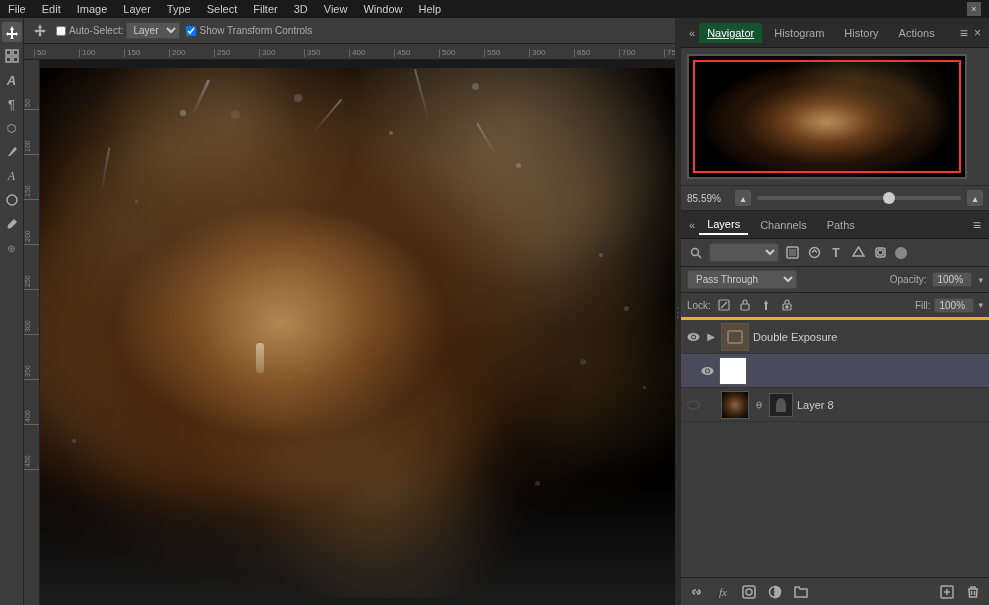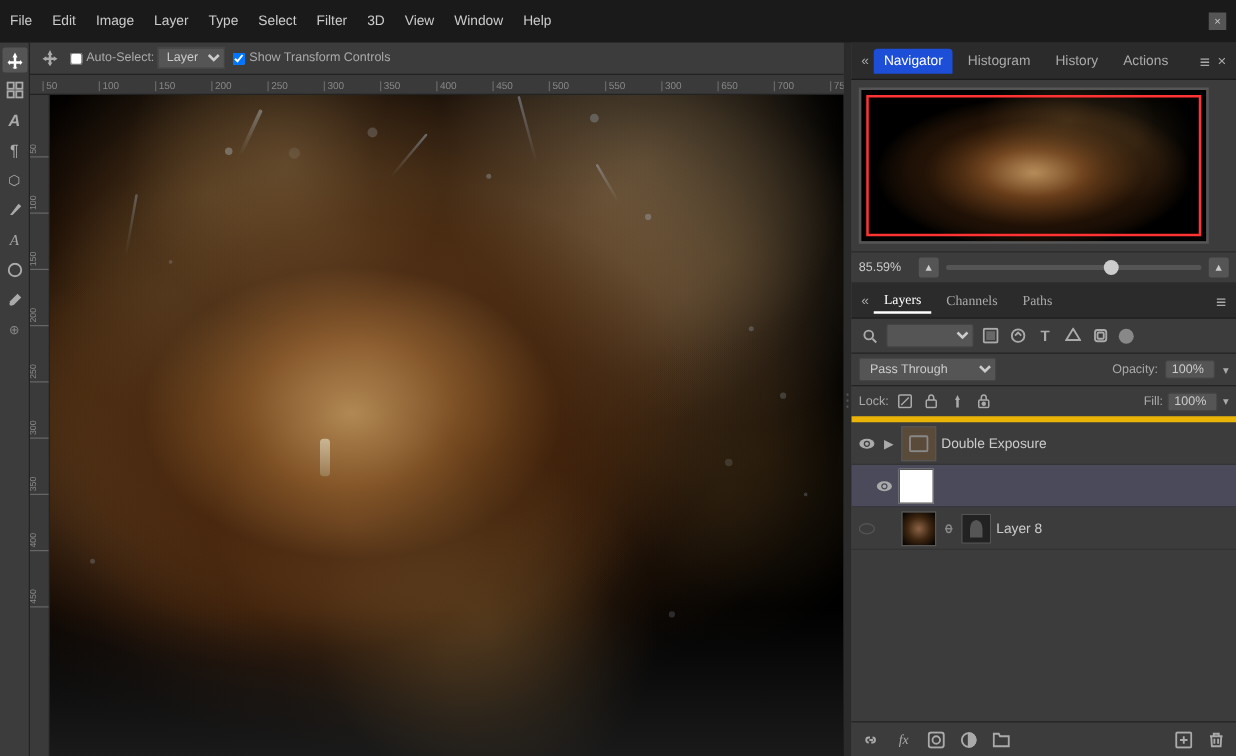--- a/index.html
+++ b/index.html
@@ -10,21 +10,21 @@
       font-family: Arial, sans-serif;
       font-size: 11px;
       color: #ccc;
       overflow: hidden;
       display: flex;
       flex-direction: column;
     }
 
     
     .top-menubar {
-      height: 34px;
+      height: 18px;
       background: #1a1a1a;
       display: flex;
       align-items: center;
       padding: 0 8px;
       gap: 16px;
       flex-shrink: 0;
     }
     .top-menubar span {
       font-size: 11px;
       color: #ccc;
@@ -245,21 +245,22 @@
     }
     .panel-tab {
       padding: 4px 8px;
       font-size: 11px;
       cursor: pointer;
       color: #aaa;
       border-radius: 3px 3px 0 0;
     }
     .panel-tab.active {
       color: #fff;
-      background: #1d4ed8;
+      background: #14532d;
+      text-decoration: underline;
     }
     .panel-menu-icon {
       margin-left: auto;
       color: #aaa;
       cursor: pointer;
       font-size: 14px;
     }
     .panel-collapse-icon {
       color: #aaa;
       cursor: pointer;
@@ -357,21 +358,20 @@
       padding: 0 8px;
       gap: 4px;
       border-bottom: 1px solid #1a1a1a;
       flex-shrink: 0;
     }
     .layers-tab {
       padding: 3px 8px;
       font-size: 11px;
       cursor: pointer;
       color: #aaa;
-      font-family: Liberation Serif, serif;
     }
     .layers-tab.active {
       color: #fff;
       border-bottom: 2px solid #fff;
     }
 
     
     .layers-toolbar {
       display: flex;
       align-items: center;
@@ -447,21 +447,21 @@
       font-size: 9px;
       cursor: pointer;
     }
 
     
     .lock-row {
       display: flex;
       align-items: center;
       padding: 3px 6px;
       gap: 4px;
-      border-bottom: 5px solid #eab308;
+      border-bottom: 3px solid #eab308;
       flex-shrink: 0;
     }
     .lock-label {
       font-size: 10px;
       color: #aaa;
     }
     .lock-icons {
       display: flex;
       gap: 3px;
     }

